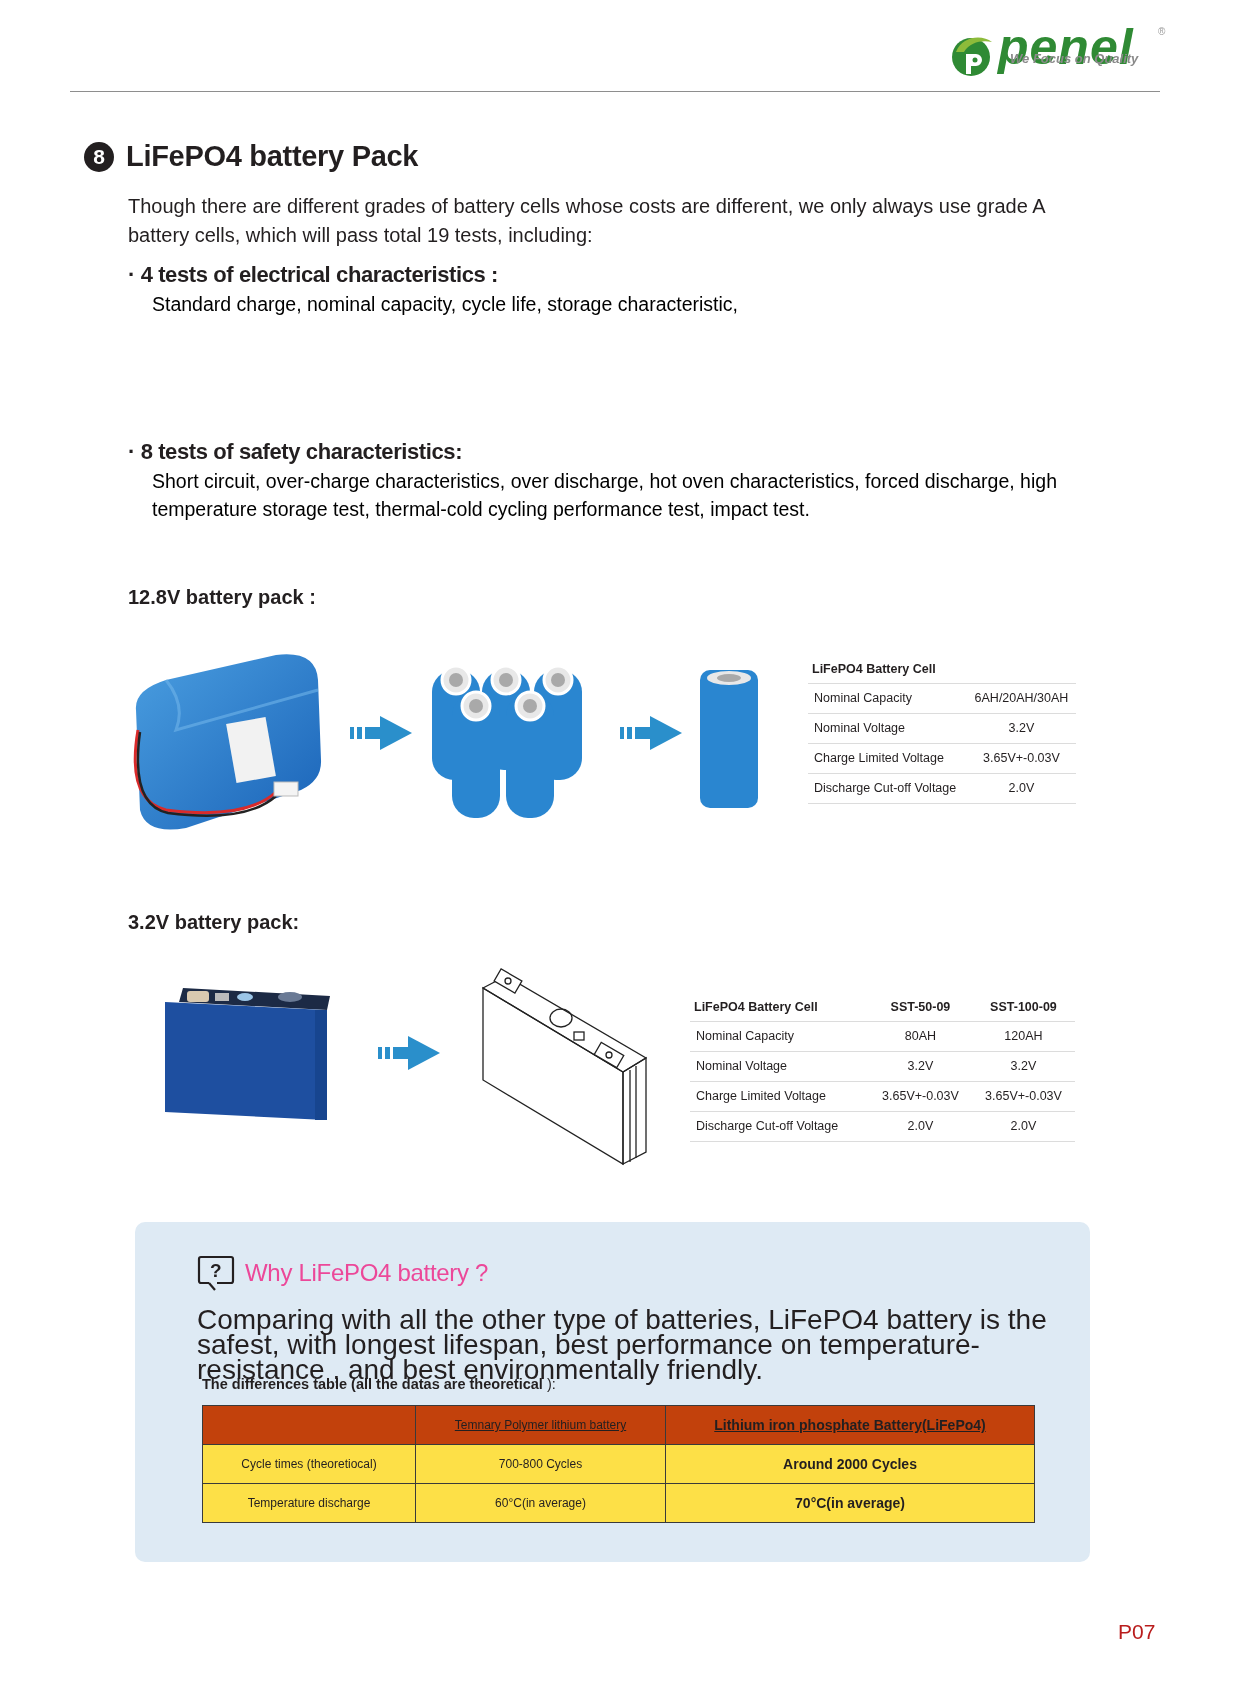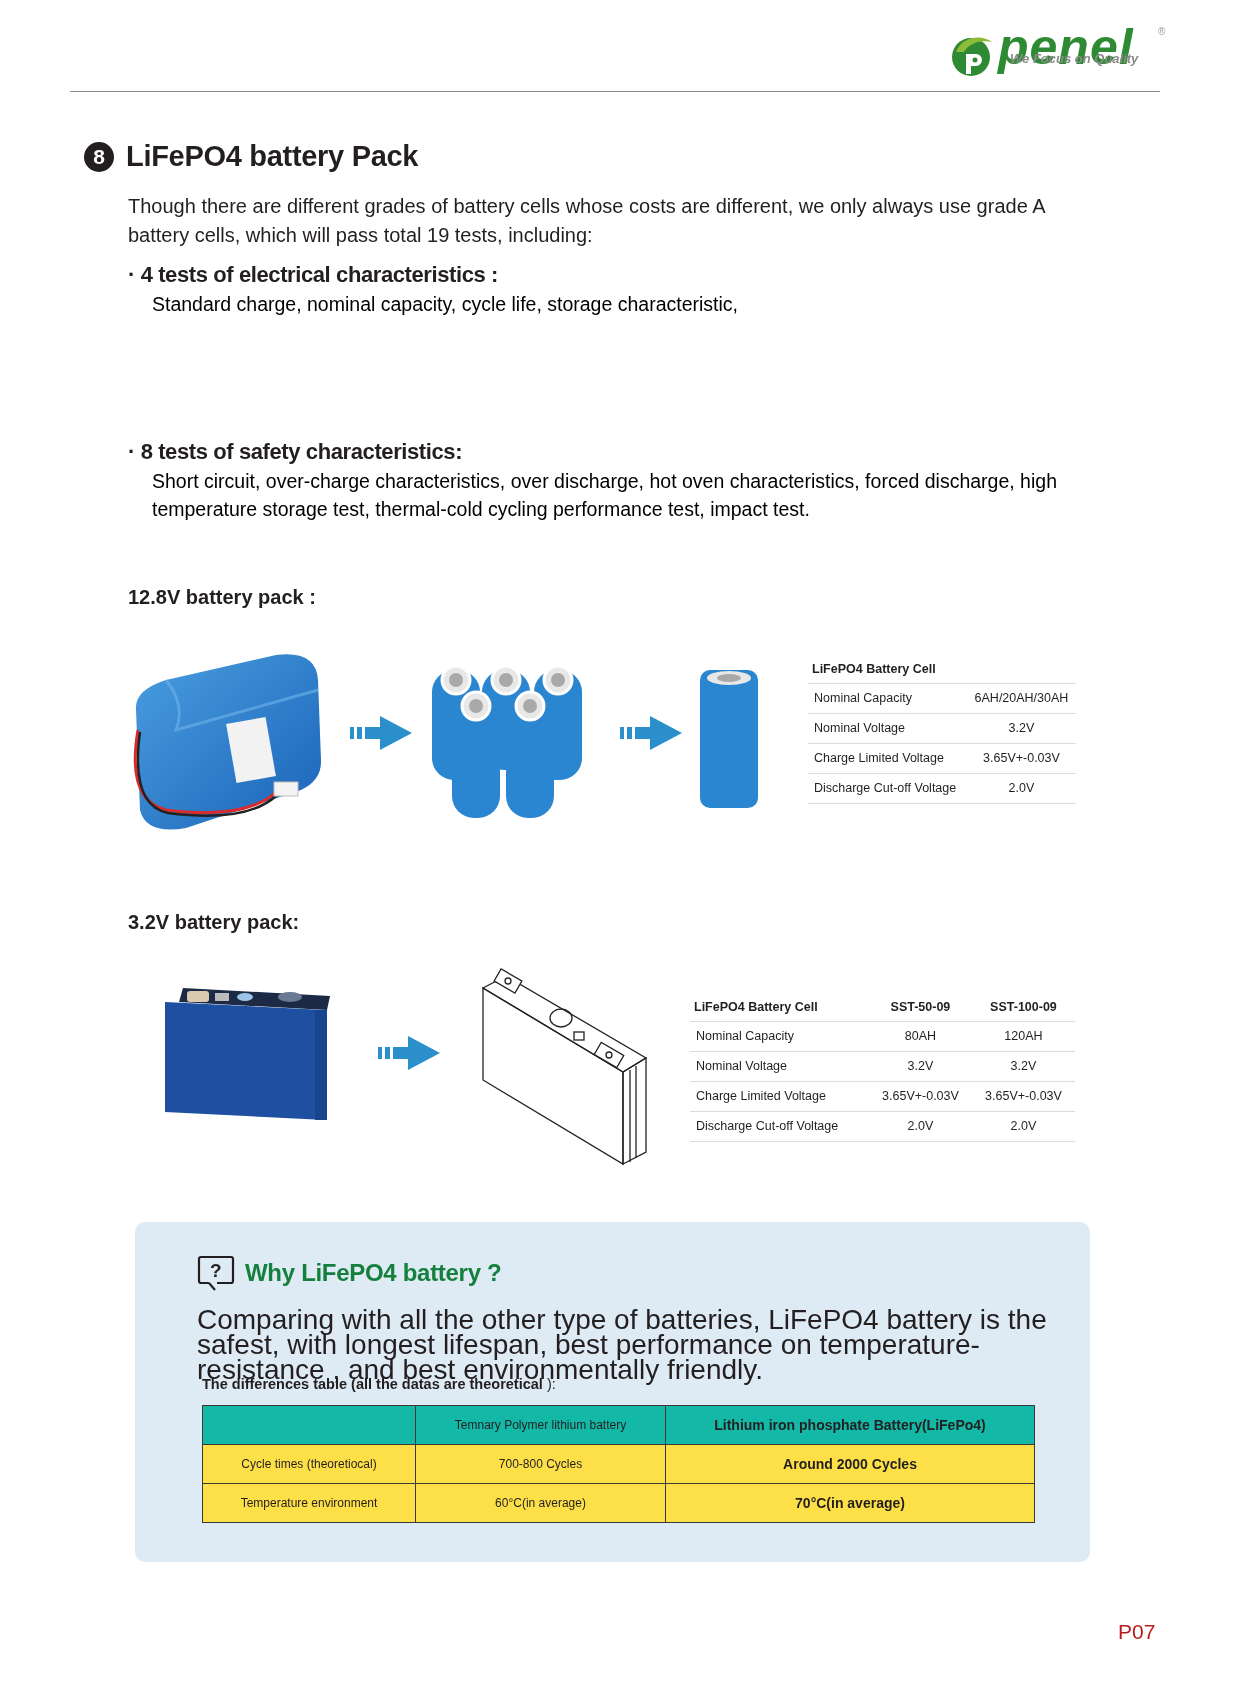--- a/index.html
+++ b/index.html
@@ -33,28 +33,28 @@
   .spec td { padding: 0 6px; height: 30px; border-bottom: 1px solid #dcdcdc; margin-top: 24px; }
   .spec td.v, .spec th.v { text-align: center; }
 
   
   .arrow { position: absolute; width: 62px; height: 34px; }
 
   
   .why-box { position: absolute; left: 135px; top: 1222px; width: 955px; height: 340px; background: #deeaf4; border-radius: 10px; }
   .why-title-row { position: absolute; left: 197px; top: 1255px; display: flex; align-items: center; }
   .q-icon { width: 38px; height: 36px; margin-right: 10px; }
-  .why-title { font-size: 24px; font-weight: bold; color: #15803d; letter-spacing: -0.3px; }
+  .why-title { font-size: 24px; font-weight: normal; color: #ec4899; letter-spacing: -0.3px; }
   .why-text { position: absolute; left: 197px; top: 1307px; width: 880px; font-size: 28px; line-height: 25px; color: #231f20; }
   .diff-caption { position: absolute; left: 202px; top: 1376px; font-size: 14.5px; font-weight: bold; color: #231f20; }
   .diff-caption .paren { font-weight: normal; }
 
   .diff { position: absolute; left: 202px; top: 1405px; border-collapse: collapse; width: 833px; font-size: 12px; color: #231f20; }
   .diff td, .diff th { border: 1.5px solid #3a3a3a; height: 39px; text-align: center; font-weight: normal; }
-  .diff thead th { background: #14b8a6; }
+  .diff thead th { background: #c2410c; text-decoration: underline; }
   .diff tbody td { background: #fde047; }
   .diff .c1 { width: 213px; }
   .diff .c2 { width: 250px; }
   .diff .strong { font-weight: bold; font-size: 14px; }
 
   .page-num { position: absolute; left: 1118px; top: 1620px; font-size: 21px; color: #b91c1c; }
 </style>
 </head>
 <body>
 
@@ -262,20 +262,20 @@
       <th class="strong">Lithium iron phosphate Battery(LiFePo4)</th>
     </tr>
   </thead>
   <tbody>
     <tr>
       <td>Cycle times (theoretiocal)</td>
       <td>700-800 Cycles</td>
       <td class="strong">Around 2000 Cycles</td>
     </tr>
     <tr>
-      <td>Temperature environment</td>
+      <td>Temperature discharge</td>
       <td>60°C(in average)</td>
       <td class="strong">70°C(in average)</td>
     </tr>
   </tbody>
 </table>
 
 <div class="page-num">P07</div>
 
 </body></html>

